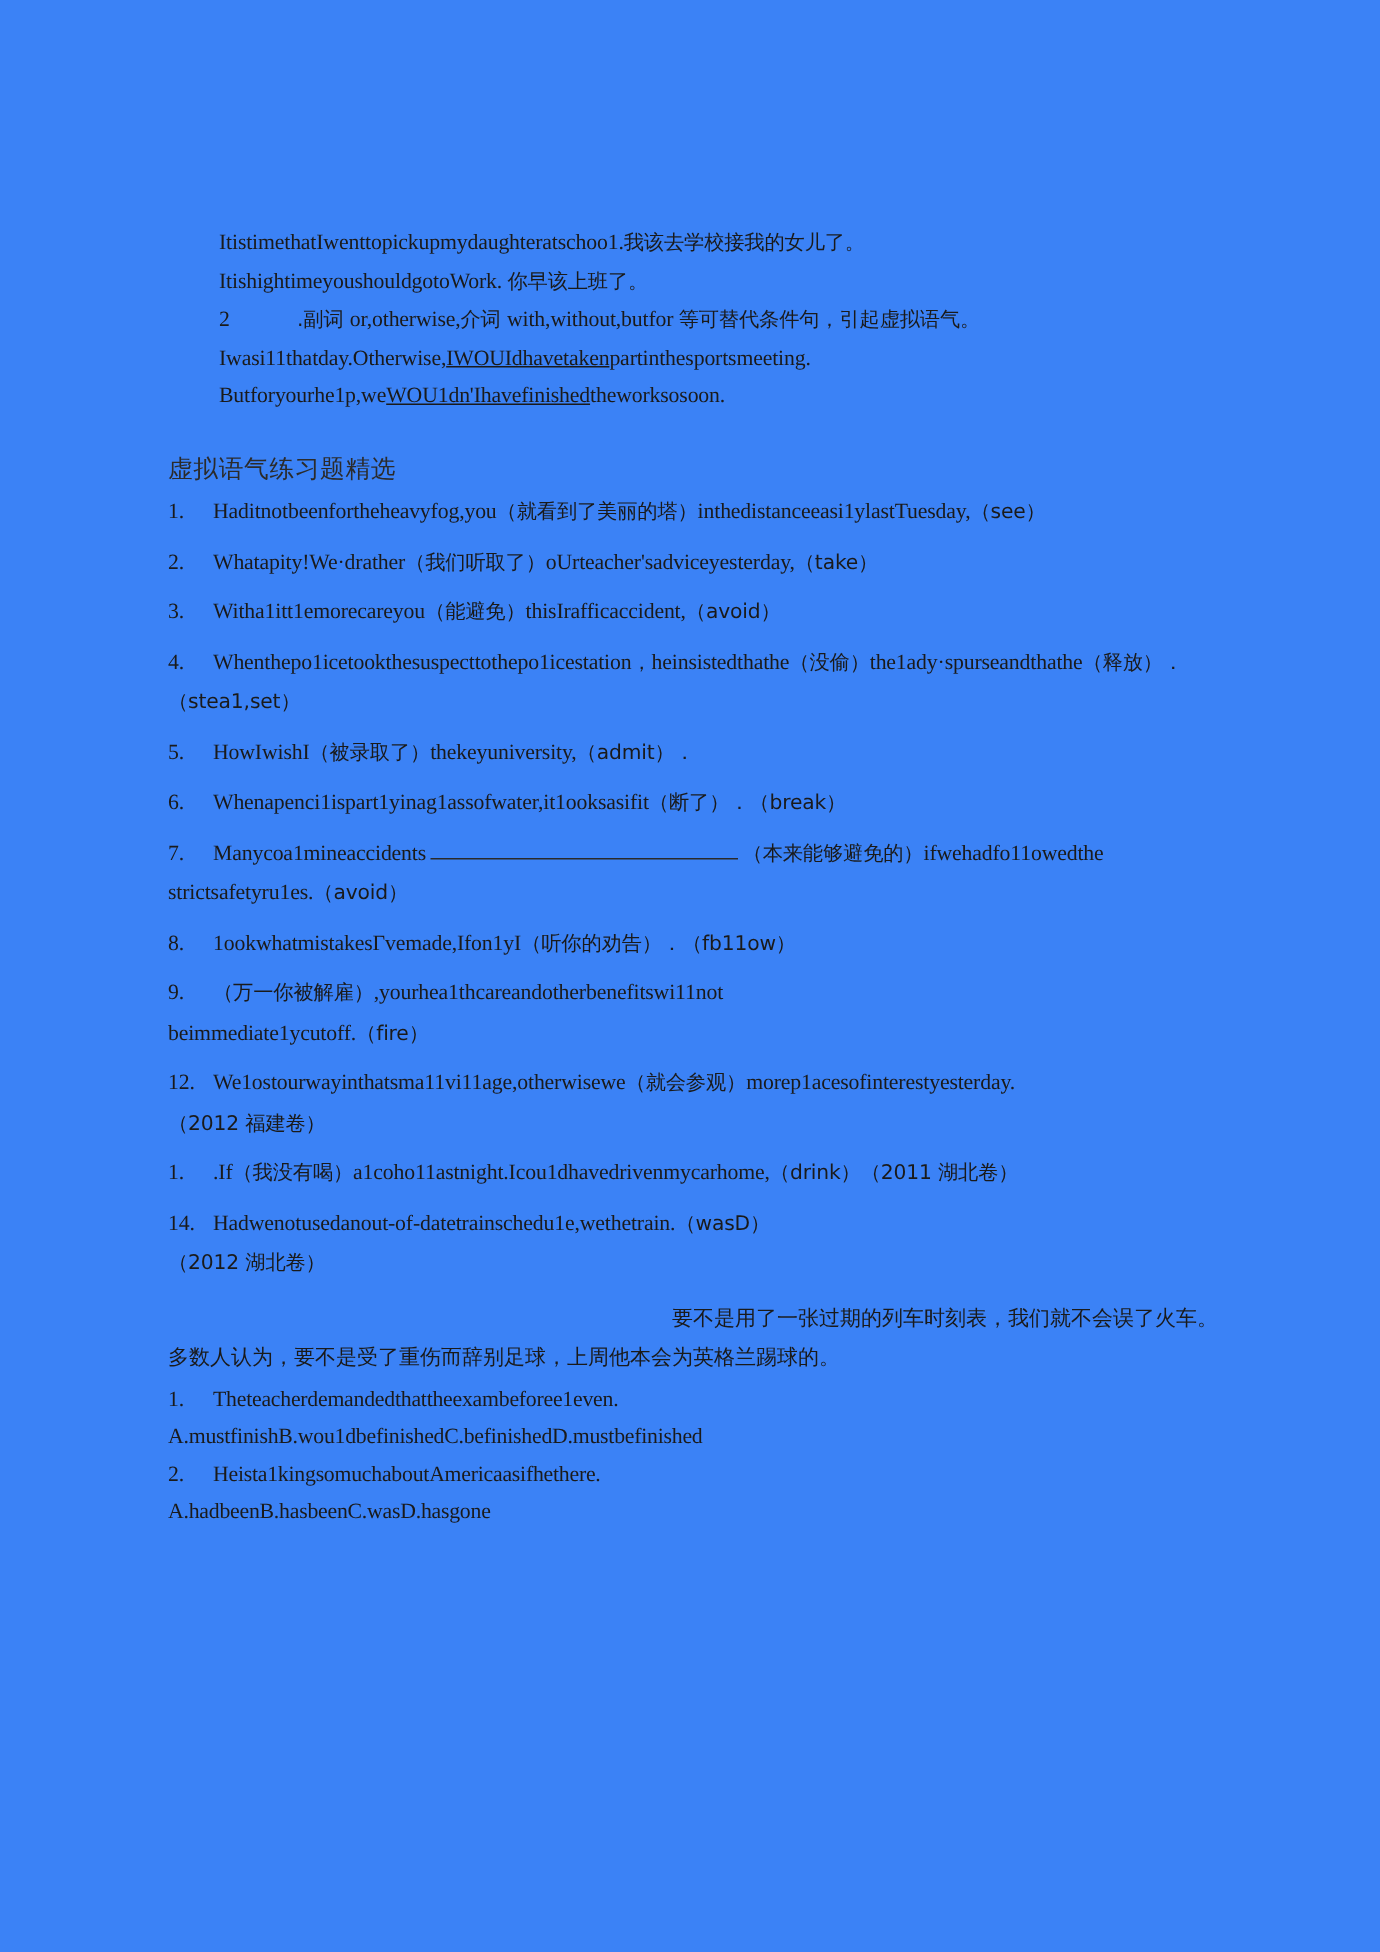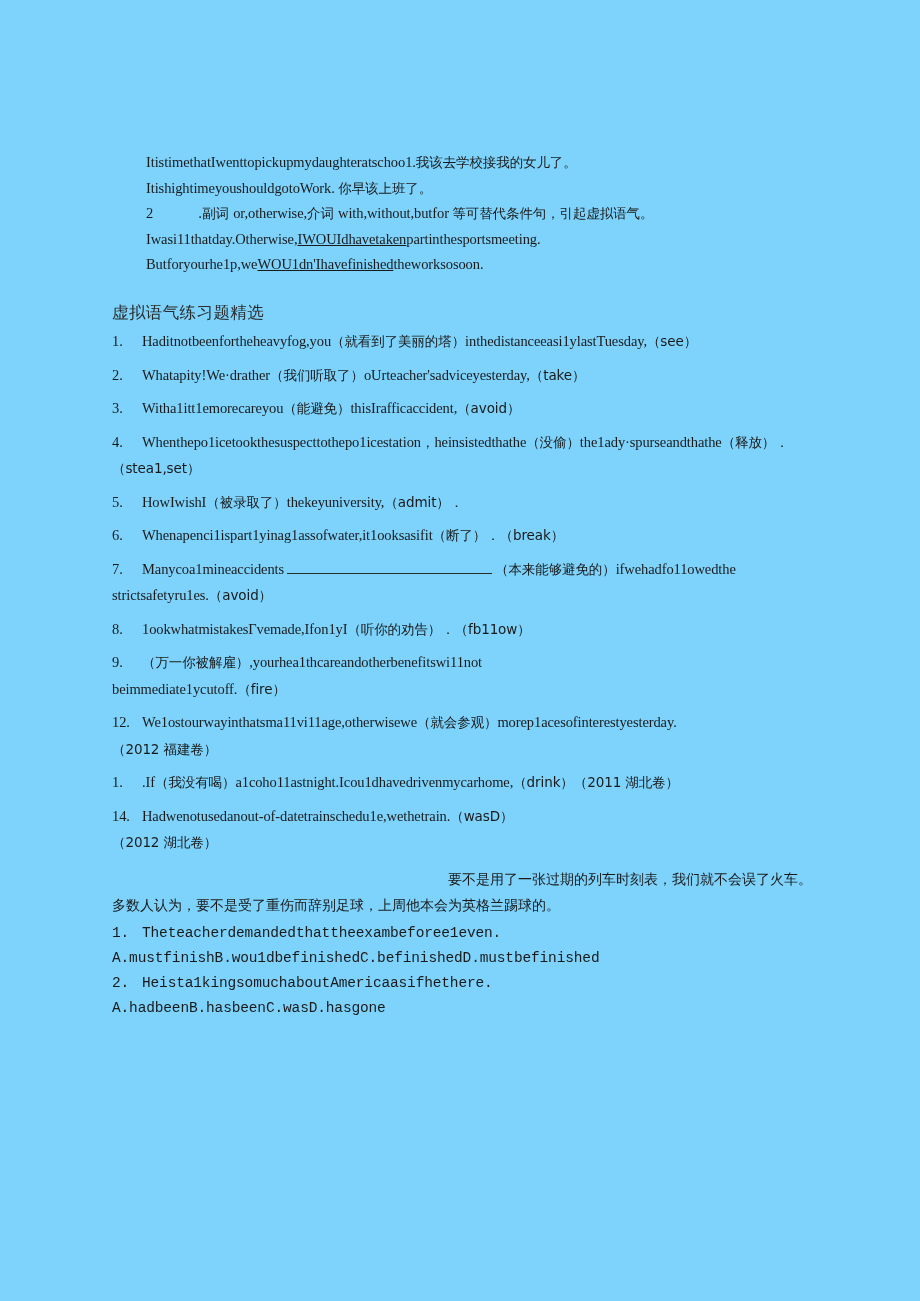--- a/index.html
+++ b/index.html
@@ -15,21 +15,21 @@
     color: #1a1a1a;
     overflow: hidden;
   }
 
   .page {
     position: absolute;
     left: 0;
     top: 0;
     width: 920px;
     height: 1301px;
-    background: #7dd3fc;
+    background: #3b82f6;
   }
 
   
   .intro-block {
     position: absolute;
     left: 146px;
     top: 150px;
     width: 660px;
   }
   .intro-line {
@@ -92,21 +92,20 @@
     border-bottom: 1.3px solid #2a2a2a;
     height: 13px;
     margin: 0 3px;
     vertical-align: baseline;
   }
   .para-indent { text-indent: 26px; text-align: right; }
   .mc-line {
     font-size: 14.5px;
     line-height: 25px;
     letter-spacing: -0.15px;
-    font-family: Liberation Mono, monospace;
   }
   .mc-block { margin-top: 2px; }
 </style>
 </head>
 <body>
 
 <div class="page">
 
   <div class="intro-block" id="introBlock">
       <div class="intro-line"><span>ItistimethatIwenttopickupmydaughteratschoo1.</span><span class="cn">我该去学校接我的女儿了。</span></div>

